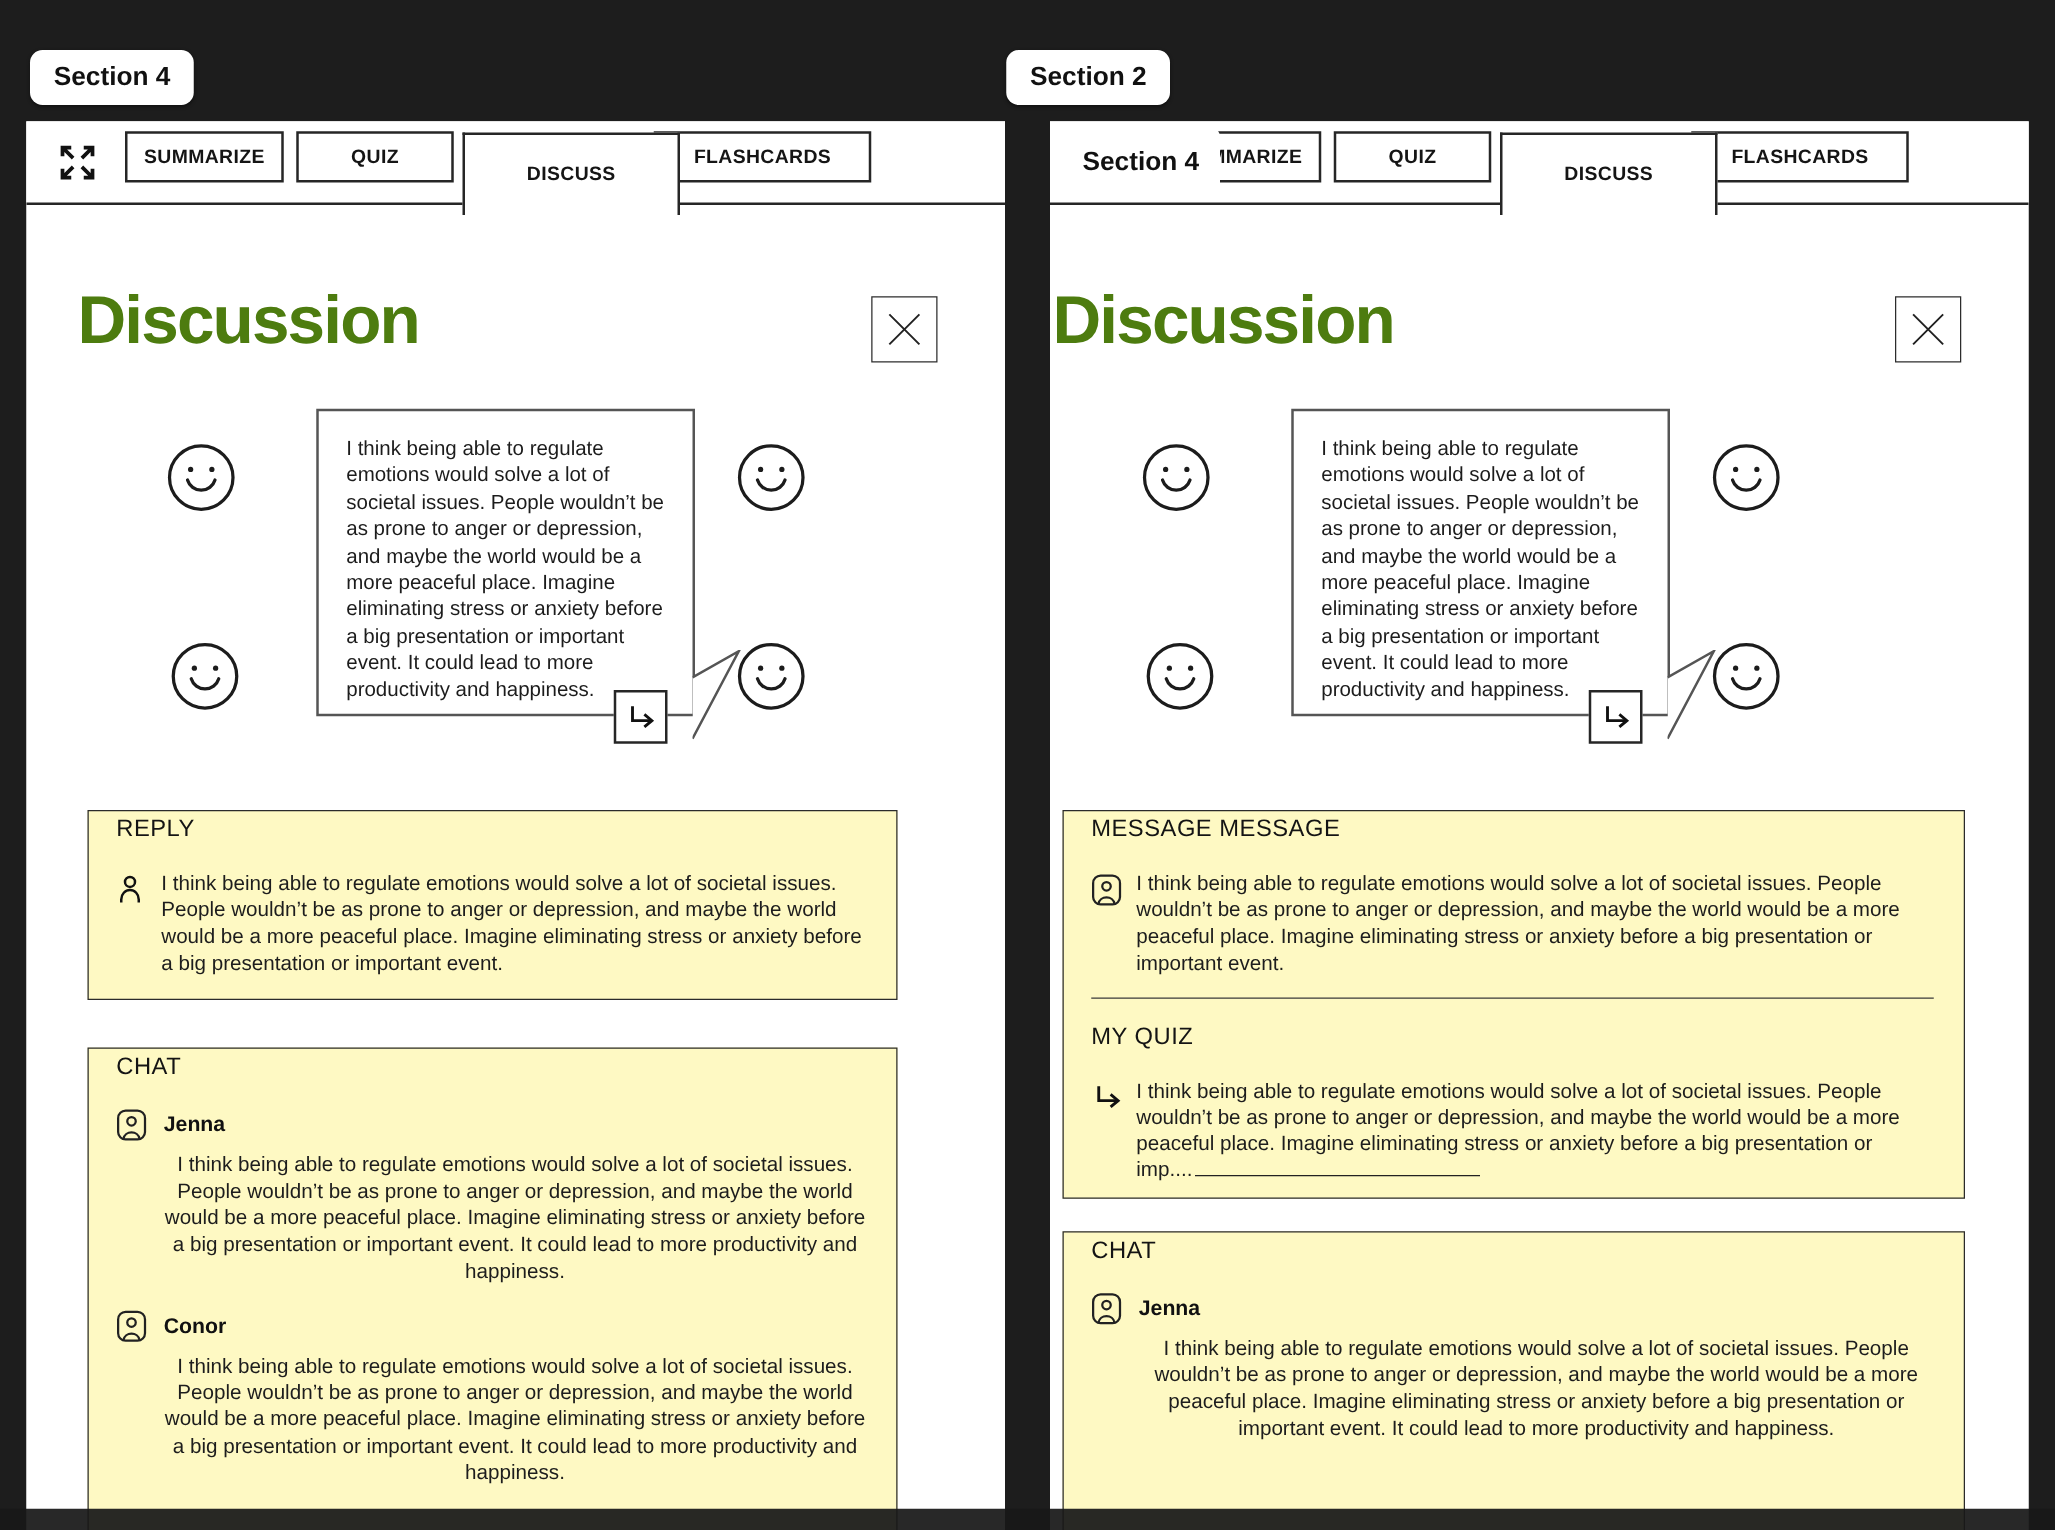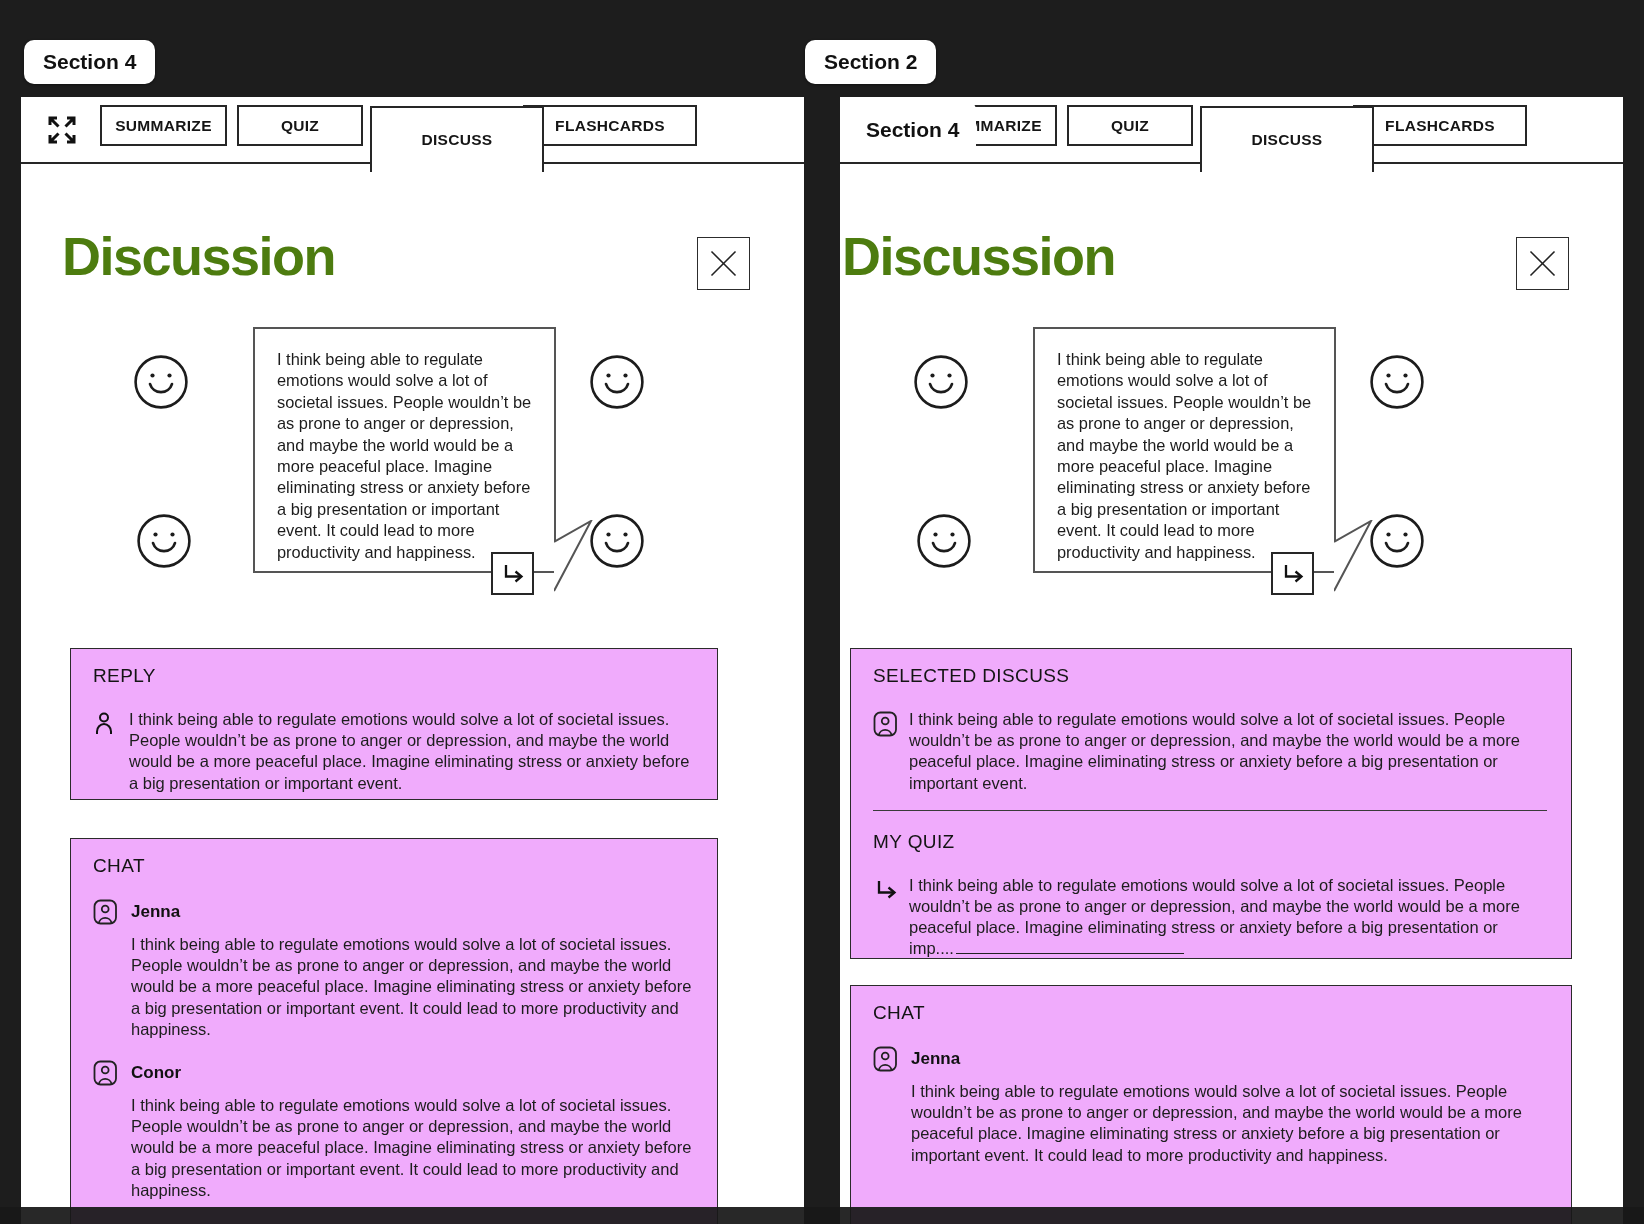--- a/index.html
+++ b/index.html
@@ -89,38 +89,38 @@
   .bubble-tail{position:absolute;left:calc(533px + var(--sx));top:423px;z-index:2;}
   .bubble-reply-btn{
     position:absolute;left:calc(470px + var(--sx));top:455px;width:43px;height:43px;
     border:2px solid #262626;background:#fff;box-sizing:border-box;z-index:3;
     display:flex;align-items:center;justify-content:center;cursor:pointer;
   }
 
   
   .msg-box{
     position:absolute;left:calc(49px + var(--sx));
-    border:1.6px solid #2b2b2b;background:#f0abfc;box-sizing:border-box;
-    padding:16px 24px 0 22px;
+    border:1.6px solid #2b2b2b;background:#fef9c3;box-sizing:border-box;
+    padding:4px 24px 0 22px;
   }
   .panel-left .msg-box{width:648px;}
   .panel-right .msg-box{width:722px;}
   .box-reply{top:551px;height:152px;}
   .box-chat-left{top:741px;height:420px;}
   .box-selected{top:551px;height:311px;}
   .box-chat-right{top:888px;height:300px;}
 
   .box-title{font-size:19px;letter-spacing:.4px;color:#141414;margin:0 0 22px 0;font-weight:normal;}
   .msg-row{display:flex;align-items:flex-start;}
   .msg-icon-col{width:36px;flex:0 0 36px;padding-top:2px;}
   .msg-text{font-size:16.5px;line-height:21.2px;color:#1d1d1d;flex:1;}
   .divider{border-top:1.6px solid #3a3a3a;margin:16px 0 20px 0;}
   .fill-line{display:inline-block;width:228px;border-bottom:1.6px solid #222;height:14px;margin-left:2px;}
 
-  .chat-entry{margin-bottom:20px;}
+  .chat-entry{margin-bottom:20px;text-align:center;}
   .chat-author-row{display:flex;align-items:center;margin-bottom:9px;}
   .chat-avatar{width:26px;flex:0 0 26px;margin-right:12px;}
   .chat-author{font-size:17px;font-weight:bold;color:#111;}
   .chat-text{font-size:16.5px;line-height:21.2px;color:#1d1d1d;margin-left:38px;}
 
   
   .bottom-strip{
     position:absolute;left:0;top:1207px;width:1644px;height:17px;
     background:rgba(24,24,24,0.93);z-index:40;
   }
@@ -309,21 +309,21 @@
   <svg class="bubble-tail" width="42" height="74" viewBox="0 0 42 74">
     <path d="M0,71 L37,1 L0,22" fill="#ffffff" stroke="#555" stroke-width="2" stroke-linejoin="miter"></path>
   </svg>
   <div class="bubble-reply-btn">
     <svg width="26" height="26" viewBox="0 0 26 26">
         <use href="#ic-reply"></use>
       </svg>
   </div>
 
   <div class="msg-box box-selected">
-    <div class="box-title">SELECTED DISCUSS</div>
+    <div class="box-title">MESSAGE MESSAGE</div>
     <div class="msg-row">
       <div class="msg-icon-col">
         <svg width="25" height="26" viewBox="0 0 25 26">
             <use href="#ic-avatar"></use>
           </svg>
       </div>
       <div class="msg-text">I think being able to regulate emotions would solve a lot of societal issues. People wouldn’t be as prone to anger or depression, and maybe the world would be a more peaceful place. Imagine eliminating stress or anxiety before a big presentation or important event.</div>
     </div>
     <div class="divider"></div>
     <div class="box-title">MY QUIZ</div>

